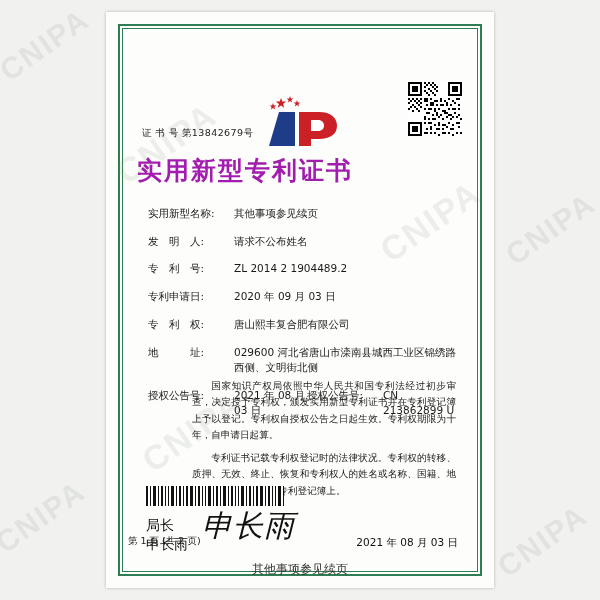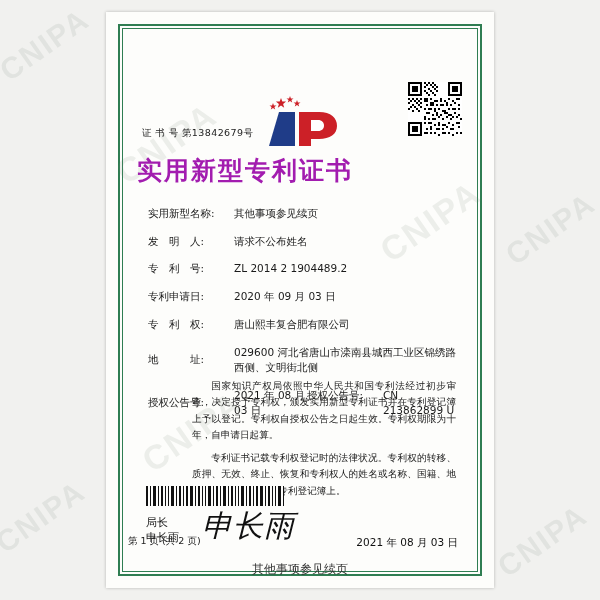--- a/index.html
+++ b/index.html
@@ -121,21 +121,21 @@
     position: absolute;
     left: 20px;
     right: 16px;
     top: 172px;
     font-size: 10.5px;
     color: #1a1a1a;
     font-family: "DejaVu Sans", "Liberation Sans", sans-serif;
   }
   .field-row {
     display: flex;
-    align-items: center;
+    align-items: flex-start;
     margin-bottom: 12.5px;
     line-height: 1.45;
   }
   .field-label {
     flex: 0 0 86px;
     white-space: nowrap;
   }
   .field-value {
     flex: 1;
     white-space: pre-wrap;
@@ -173,21 +173,21 @@
     top: 452px;
     width: 138px;
     height: 20px;
   }
   .barcode svg { display: block; }
 
   .signature-block {
     position: absolute;
     left: 18px;
     top: 482px;
-    font-size: 11px;
+    font-size: 14px;
     color: #111;
     line-height: 1.35;
     font-family: "DejaVu Sans", "Liberation Sans", sans-serif;
   }
   .sig-script {
     position: absolute;
     left: 74px;
     top: 472px;
     font-size: 30px;
     font-family: "DejaVu Serif", serif;

